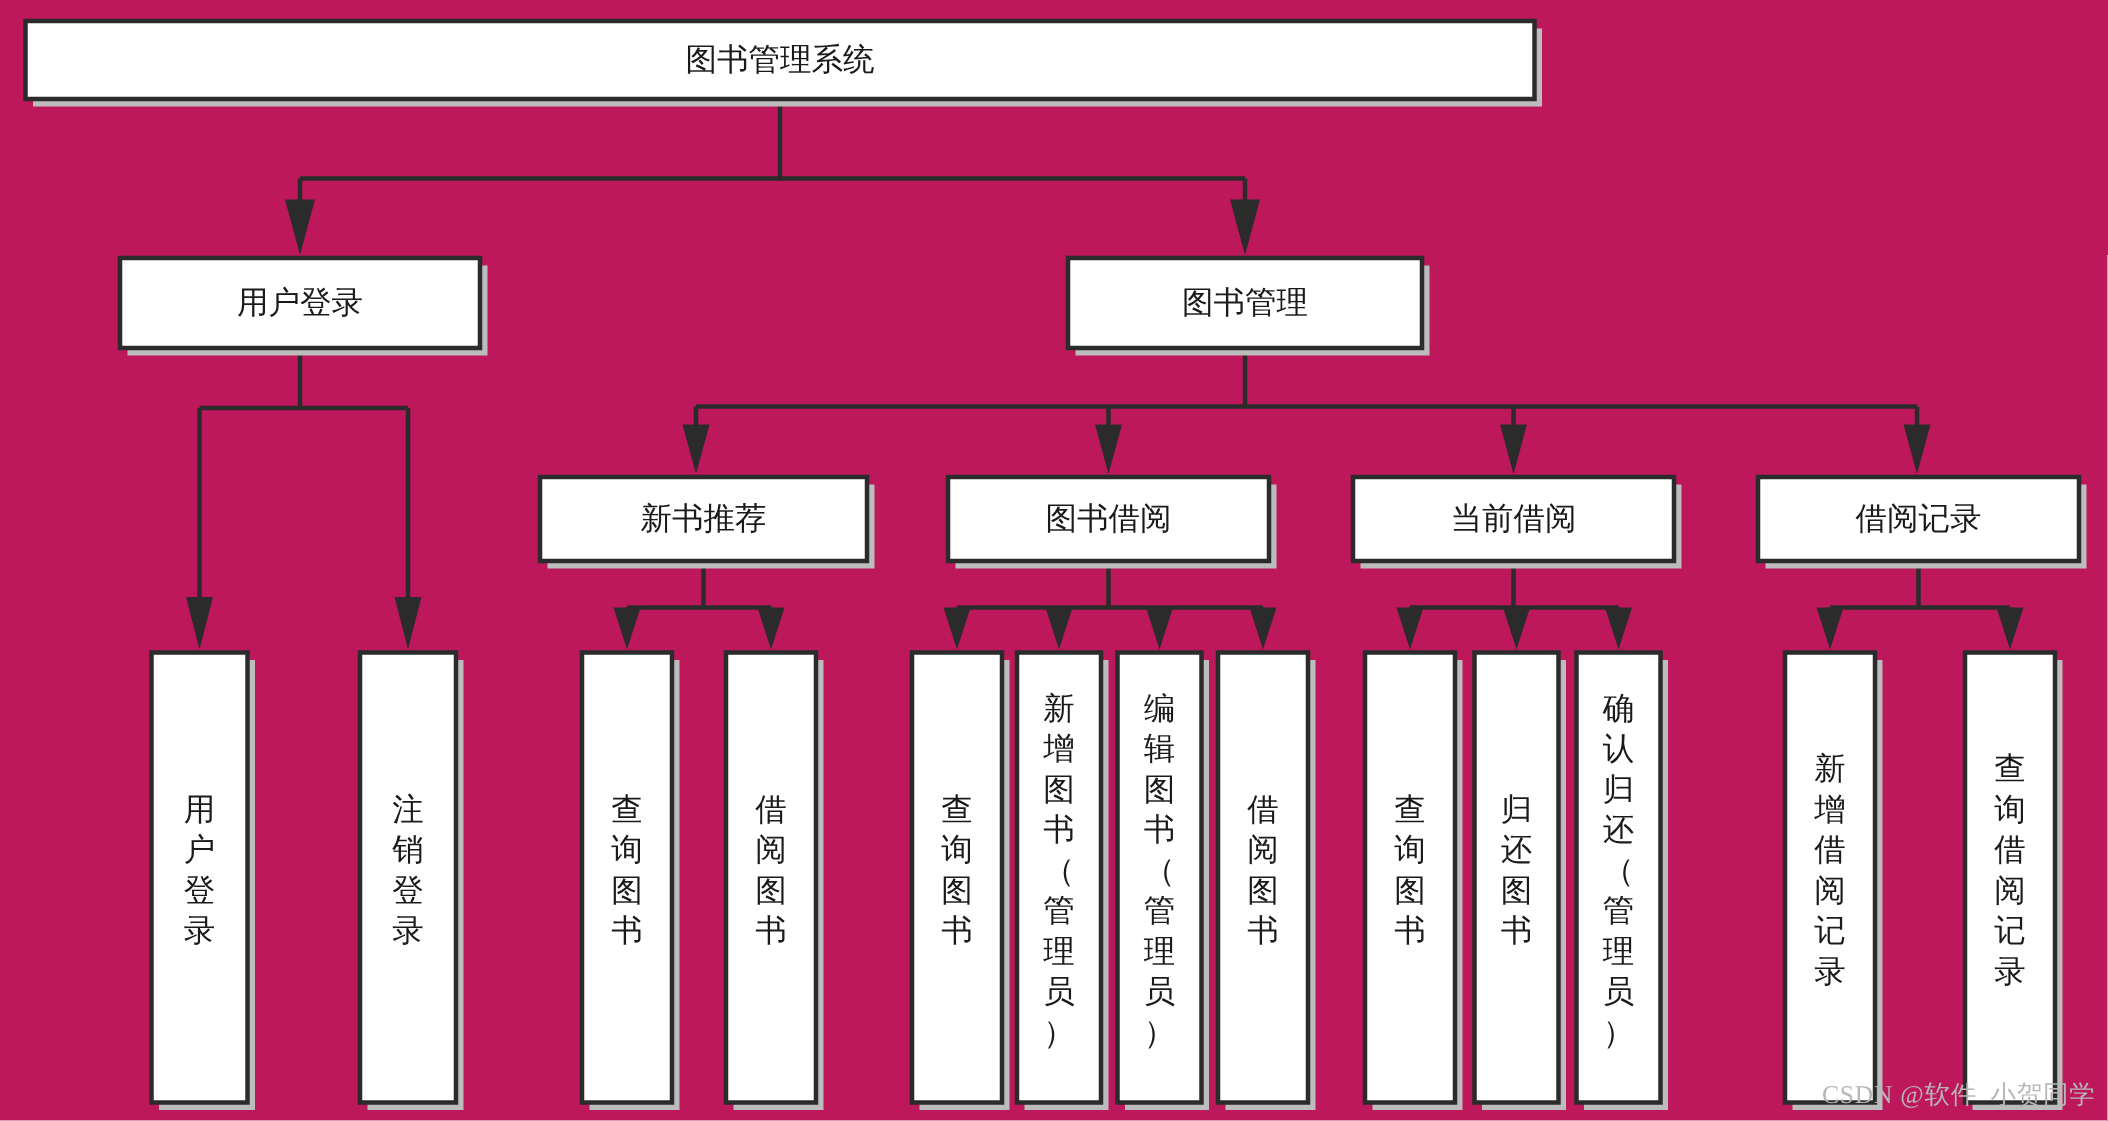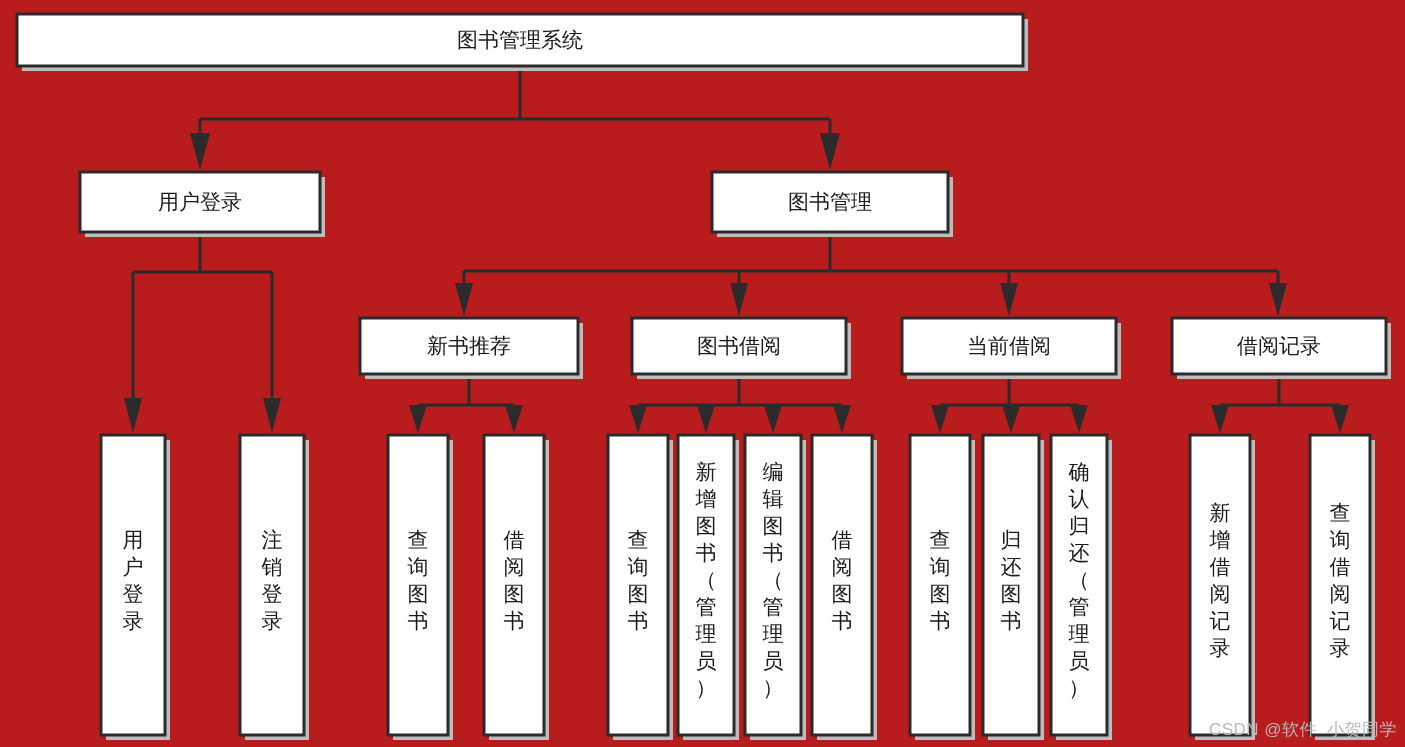--- a/index.html
+++ b/index.html
@@ -7,21 +7,21 @@
     padding: 0;
     background: #ffffff;
   }
   body {
     font-family: "DejaVu Sans", "Liberation Sans", sans-serif;
   }
   #diagram-root {
     position: relative;
     width: 1405px;
     height: 747px;
-    background: #b91c1c;
+    background: #be185d;
     overflow: hidden;
   }
   svg.diagram-svg {
     position: absolute;
     left: 0;
     top: 0;
     width: 1405px;
     height: 747px;
     display: block;
   }
@@ -53,21 +53,21 @@
   .node-label-vertical {
     font-family: "DejaVu Sans", "Liberation Sans", sans-serif;
     font-size: 21px;
     fill: #1a1a1a;
     text-anchor: middle;
   }
   .watermark {
     position: absolute;
     right: 8px;
     bottom: 6px;
-    font-family: Liberation Sans, sans-serif;
+    font-family: Liberation Serif, serif;
     font-size: 17px;
     color: #b7b7b7;
     white-space: nowrap;
     letter-spacing: 0.5px;
     pointer-events: none;
   }
 </style>
 </head>
 <body>
 

